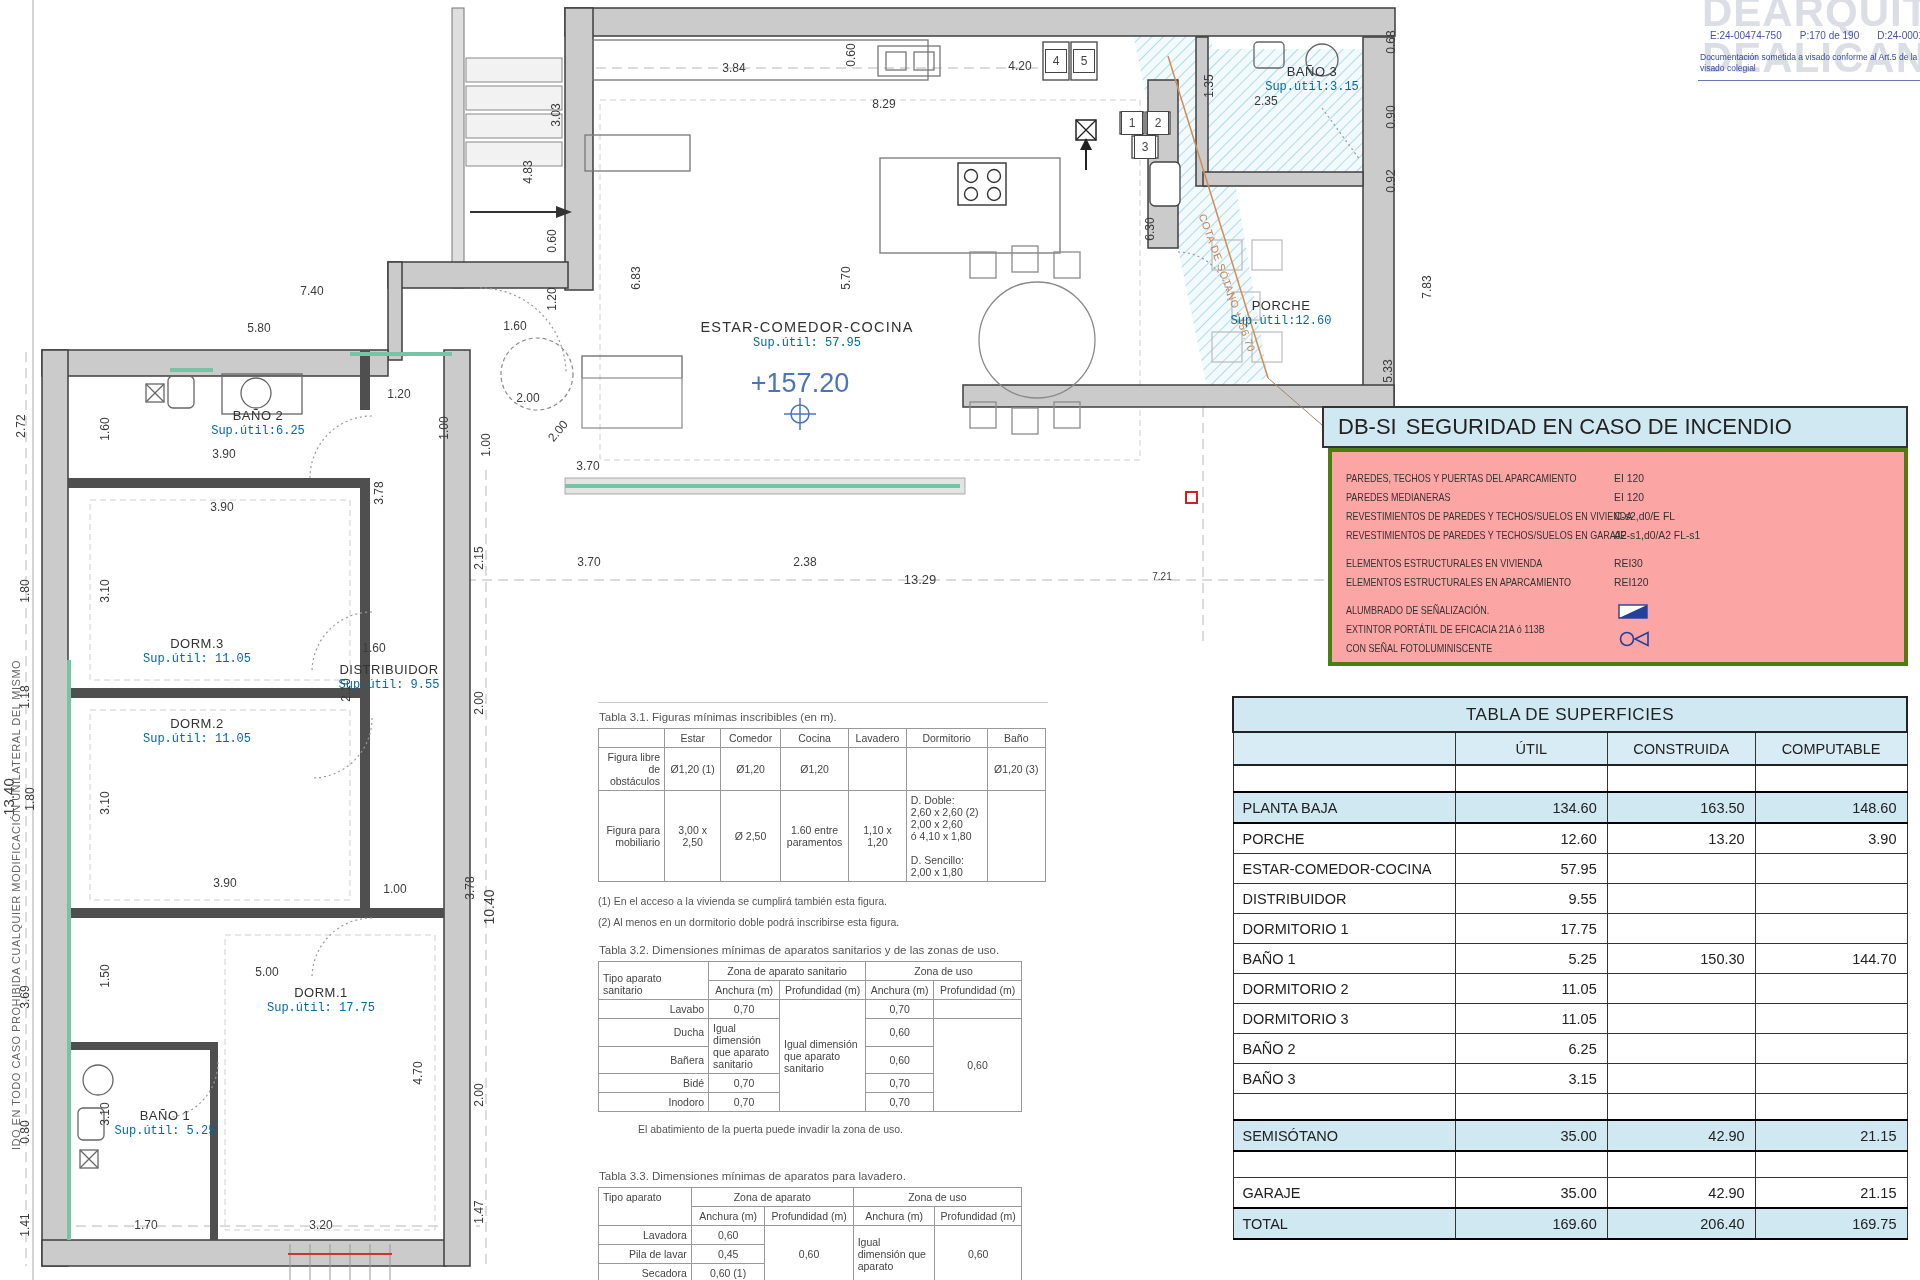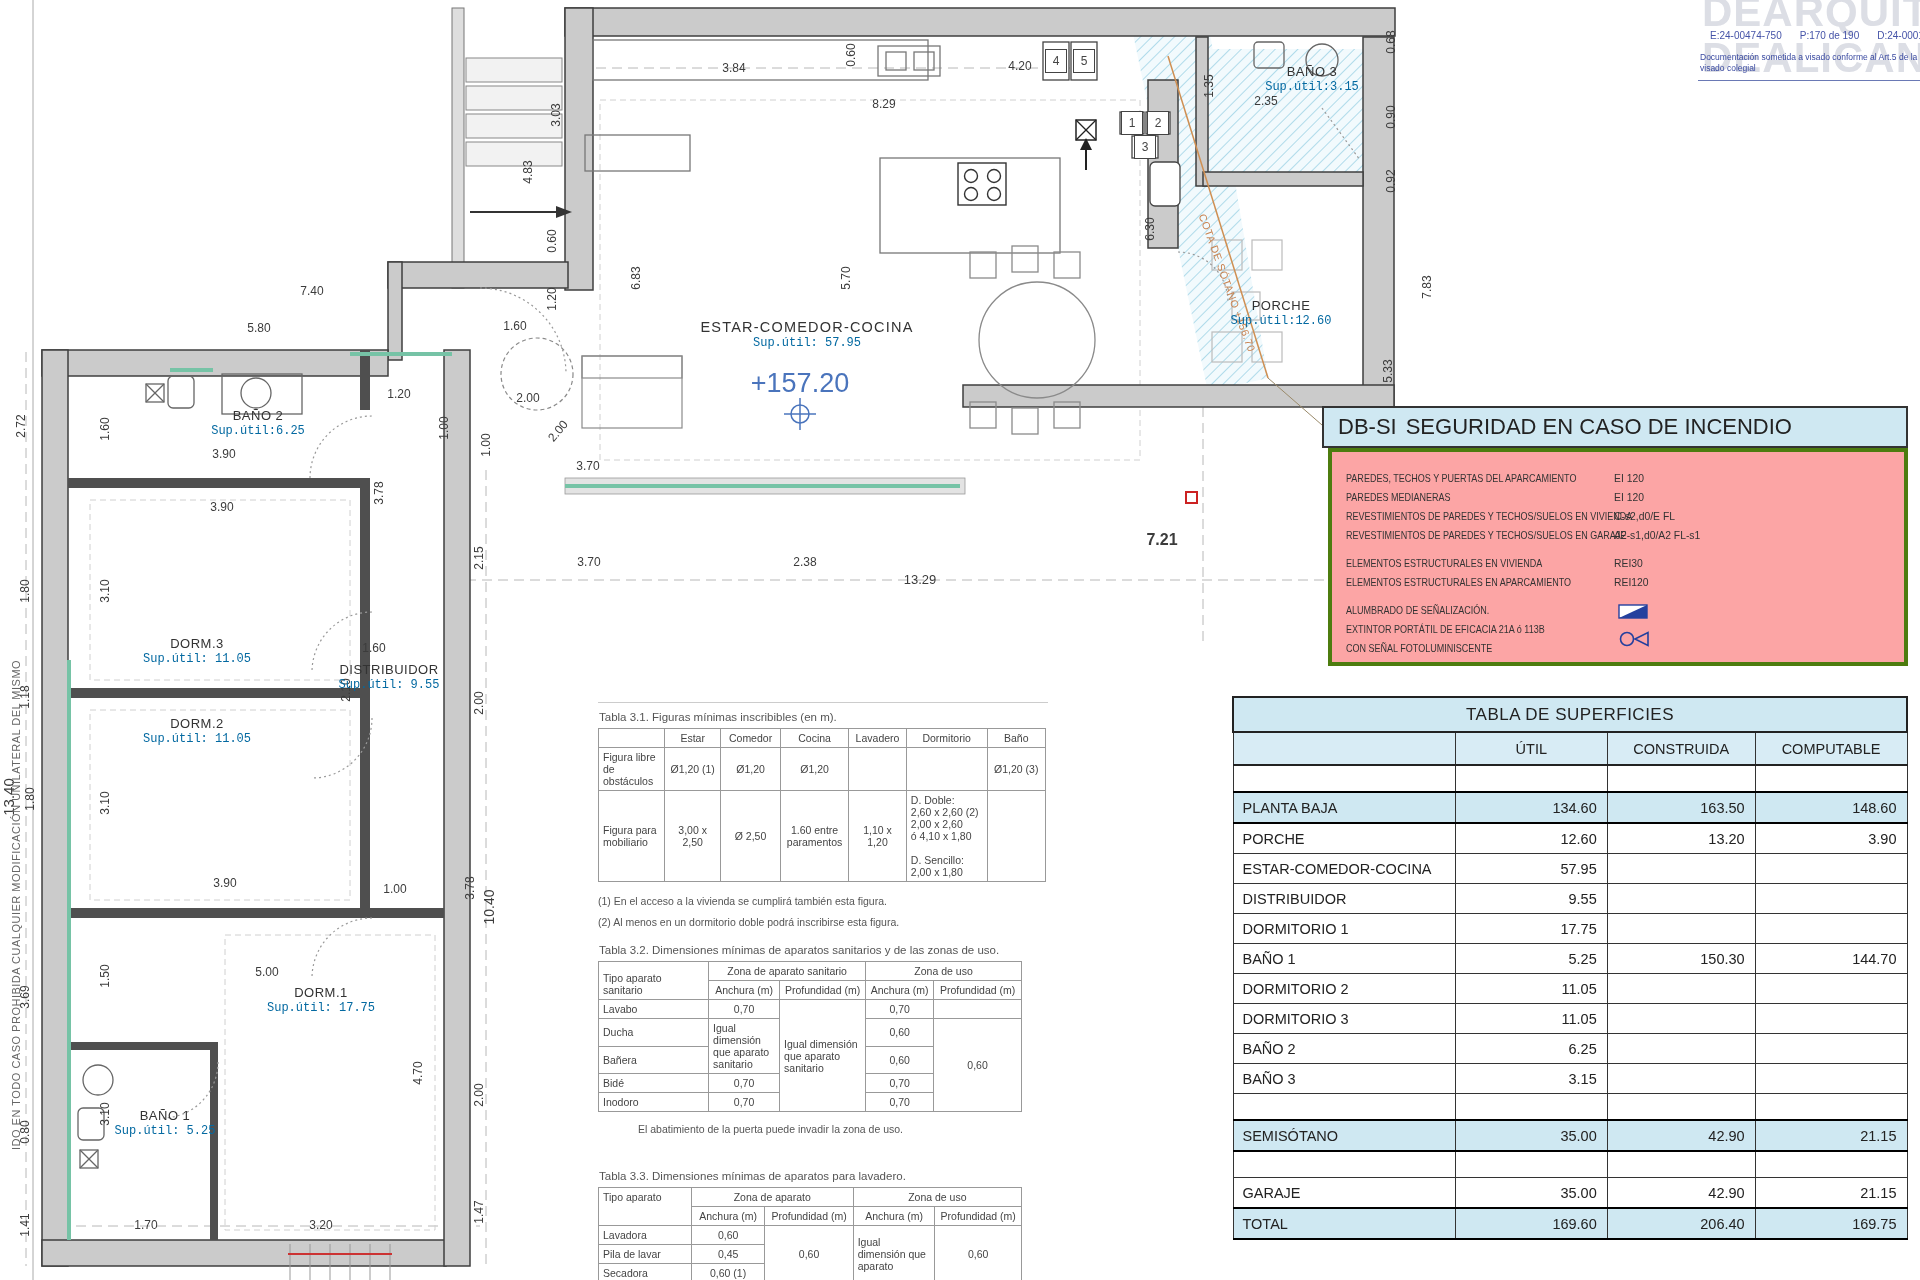--- a/index.html
+++ b/index.html
@@ -62,21 +62,21 @@
   #surfaces tr.sp td{height:23px;}
   #surfaces col.c0{width:216px}#surfaces col.c1{width:156px}
   #surfaces col.c2{width:150px}#surfaces col.c3{width:154px}
 
   
   .t3{position:absolute;left:598px;color:#444;z-index:5;background:#fff;}
   .t3 .t3title{font-size:11.5px;margin:0 0 5px 1px;color:#555;}
   .t3 table{border-collapse:collapse;}
   .t3 th,.t3 td{border:1px solid #999;font-size:10.5px;padding:3px 4px;text-align:center;
        color:#444;font-weight:normal;background:#fff;}
-  .t3 .lbl{text-align:left;}
+  .t3 .lbl{text-align:right;}
   .t3 .pre{white-space:pre-line;text-align:left;}
   .t3 .notes{font-size:10.5px;margin-top:9px;line-height:2.0;color:#555;}
   .t3 .note-single{font-size:10.5px;margin-top:11px;color:#555;padding-left:40px;}
   #t31{top:702px;width:450px;border-top:1px solid #ccc;padding-top:8px;}
   #t31 table{width:448px;}
   #t32{top:944px;width:426px;}
   #t32 table{width:424px;}
   #t33{top:1170px;width:426px;}
   #t33 table{width:424px;}
 </style>
@@ -289,21 +289,21 @@
       <span class="dim" style="left: 588px; top: 466px; transform: translate(-50%, -50%) rotate(0deg);">3.70</span>
       <span class="dim" style="left: 21px; top: 426px; transform: translate(-50%, -50%) rotate(-90deg);">2.72</span>
       <span class="dim" style="left: 105px; top: 429px; transform: translate(-50%, -50%) rotate(-90deg);">1.60</span>
       <span class="dim" style="left: 224px; top: 454px; transform: translate(-50%, -50%) rotate(0deg);">3.90</span>
       <span class="dim" style="left: 222px; top: 507px; transform: translate(-50%, -50%) rotate(0deg);">3.90</span>
       <span class="dim" style="left: 379px; top: 493px; transform: translate(-50%, -50%) rotate(-90deg);">3.78</span>
       <span class="dim" style="left: 479px; top: 558px; transform: translate(-50%, -50%) rotate(-90deg);">2.15</span>
       <span class="dim" style="left: 589px; top: 562px; transform: translate(-50%, -50%) rotate(0deg);">3.70</span>
       <span class="dim" style="left: 805px; top: 562px; transform: translate(-50%, -50%) rotate(0deg);">2.38</span>
       <span class="dim" style="left: 920px; top: 579px; font-size: 13px; transform: translate(-50%, -50%) rotate(0deg);">13.29</span>
-      <span class="dim" style="left: 1162px; top: 540px; font-size: 16px; transform: translate(-50%, -50%) rotate(0deg); font-weight: bold;">7.21</span>
+      <span class="dim" style="left: 1162px; top: 576px; font-size: 10px; transform: translate(-50%, -50%) rotate(0deg);">7.21</span>
       <span class="dim" style="left: 25px; top: 591px; transform: translate(-50%, -50%) rotate(-90deg);">1.80</span>
       <span class="dim" style="left: 105px; top: 591px; transform: translate(-50%, -50%) rotate(-90deg);">3.10</span>
       <span class="dim" style="left: 25px; top: 697px; transform: translate(-50%, -50%) rotate(-90deg);">1.18</span>
       <span class="dim" style="left: 374px; top: 648px; transform: translate(-50%, -50%) rotate(0deg);">1.60</span>
       <span class="dim" style="left: 346px; top: 690px; transform: translate(-50%, -50%) rotate(-90deg);">2.10</span>
       <span class="dim" style="left: 479px; top: 703px; transform: translate(-50%, -50%) rotate(-90deg);">2.00</span>
       <span class="dim" style="left: 8px; top: 797px; font-size: 15px; transform: translate(-50%, -50%) rotate(-90deg);">13.40</span>
       <span class="dim" style="left: 30px; top: 799px; transform: translate(-50%, -50%) rotate(-90deg);">1.80</span>
       <span class="dim" style="left: 105px; top: 803px; transform: translate(-50%, -50%) rotate(-90deg);">3.10</span>
       <span class="dim" style="left: 225px; top: 883px; transform: translate(-50%, -50%) rotate(0deg);">3.90</span>

